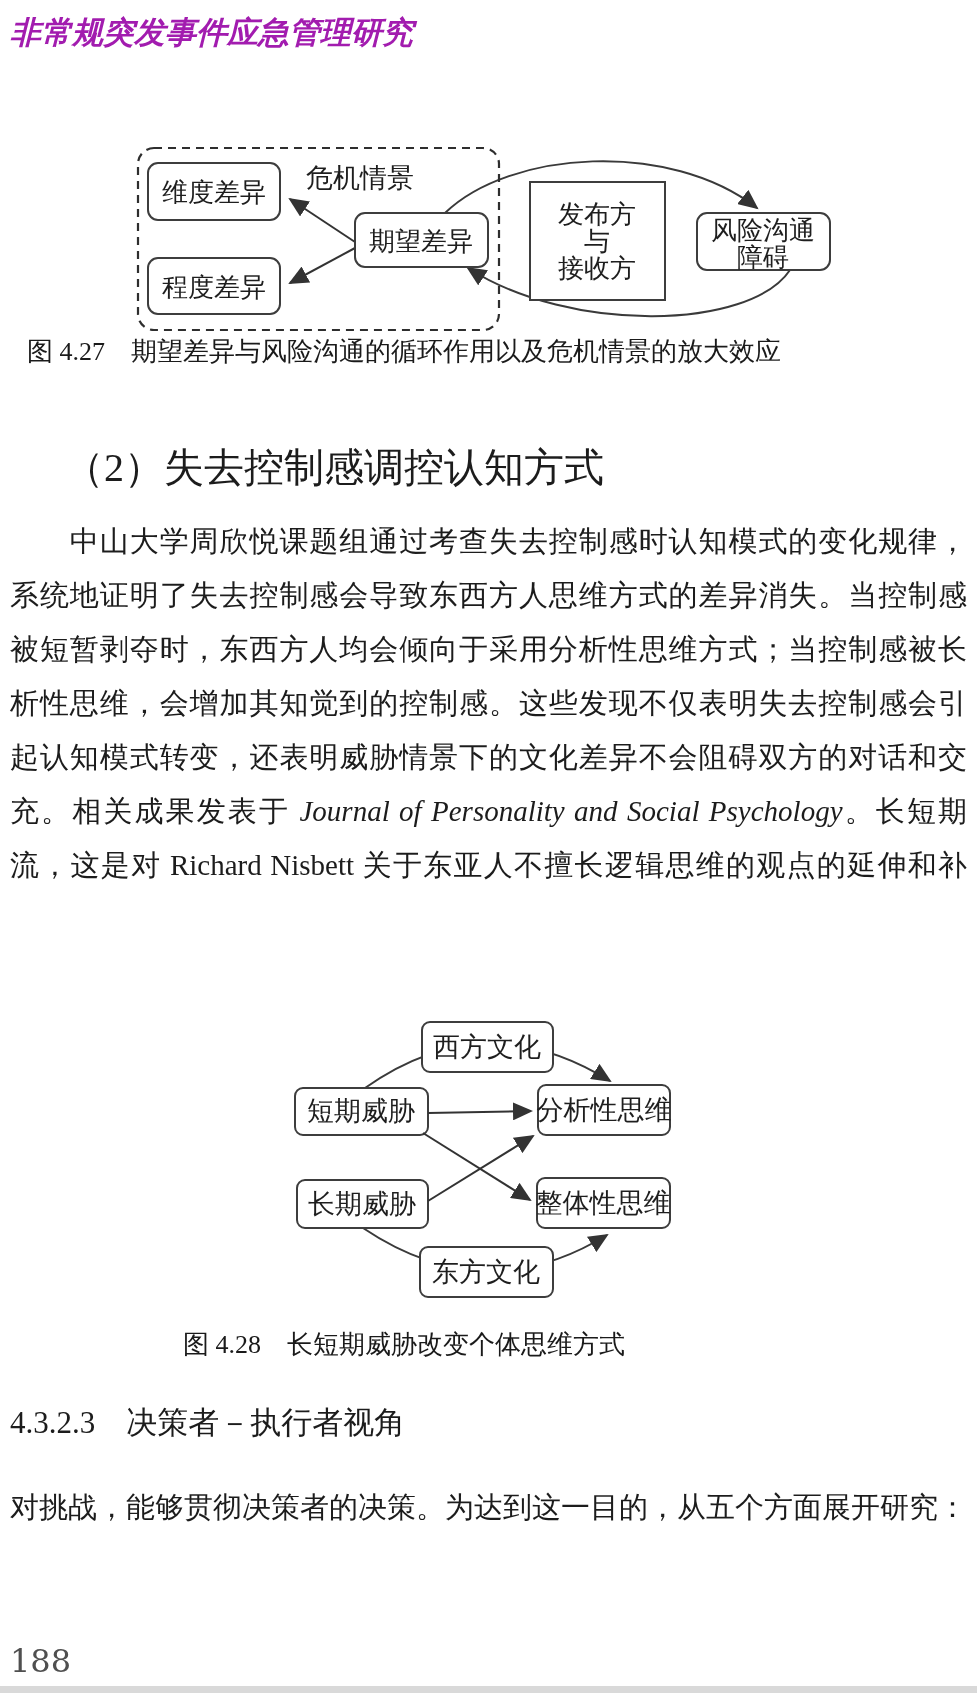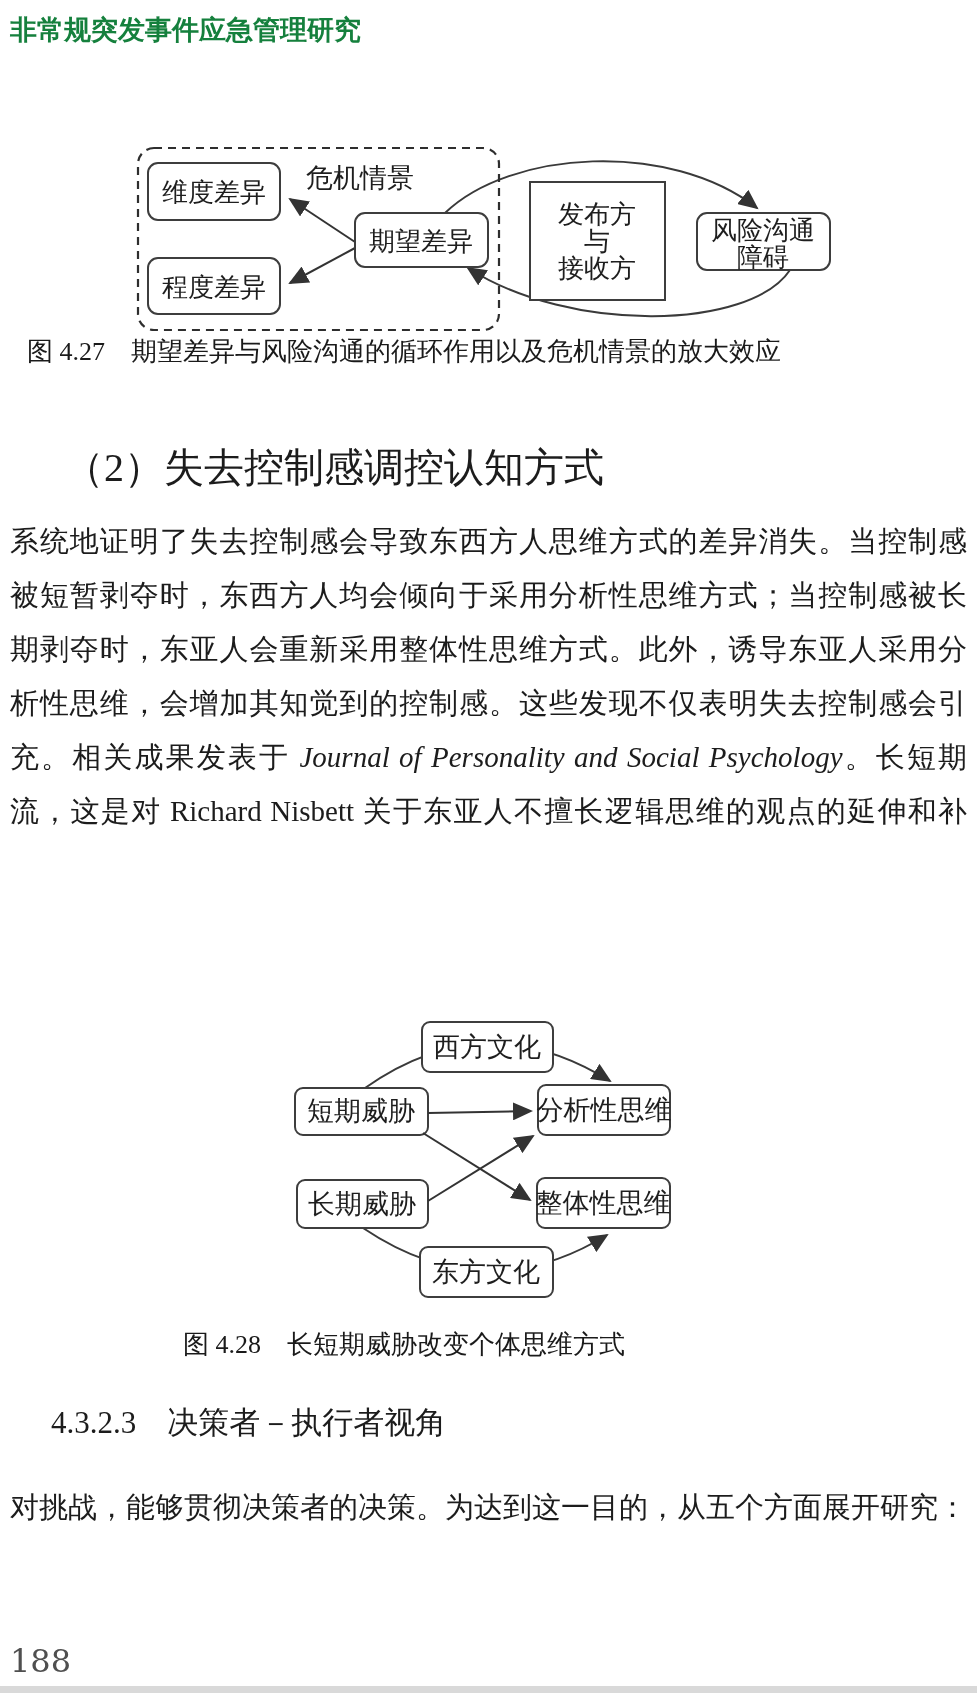--- a/index.html
+++ b/index.html
@@ -3,22 +3,23 @@
 <meta charset="utf-8">
 <style>
   html,body { margin:0; padding:0; }
   body {
     width:977px; height:1693px; position:relative; overflow:hidden;
     background:#ffffff; color:#1c1c1c;
     font-family:"Liberation Serif","DejaVu Serif",serif;
   }
   .abs { position:absolute; }
   .hdr {
-    left:10px; top:12px; font-size:27px; font-weight:bold; color:#15803d;
+    left:10px; top:12px; font-size:31px; font-weight:bold; color:#a21caf;
     white-space:nowrap;
+    font-style:italic;
   }
   .caption {
     left:0; width:808px; text-align:center; font-size:26px; color:#1a1a1a;
     white-space:nowrap;
   }
   .h2 { font-size:40px; white-space:nowrap; }
   .h3 { font-size:31px; white-space:nowrap; }
   .para { left:10px; width:957px; }
   .pl {
     font-size:29px; line-height:54px; height:54px; white-space:nowrap;
@@ -75,24 +76,25 @@
   <text class="t26" x="487" y="130" text-anchor="middle" dominant-baseline="central">接收方</text>
   <text class="t26" x="653" y="92" text-anchor="middle" dominant-baseline="central">风险沟通</text>
   <text class="t26" x="653" y="119" text-anchor="middle" dominant-baseline="central">障碍</text>
 </svg>
 
 <div class="abs caption" style="top:334px;">图 4.27　期望差异与风险沟通的循环作用以及危机情景的放大效应</div>
 
 <div class="abs h2" style="left:64px; top:440px;">（2）失去控制感调控认知方式</div>
 
 <div class="abs para" style="top:514px;">
+  <div class="pl">　　中山大学周欣悦课题组通过考查失去控制感时认知模式的变化规律，</div>
   <div class="pl">系统地证明了失去控制感会导致东西方人思维方式的差异消失。当控制感</div>
   <div class="pl">被短暂剥夺时，东西方人均会倾向于采用分析性思维方式；当控制感被长</div>
-  <div class="pl">期剥夺时，东亚人会重新采用整体性思维方式。此外，诱导东亚人采用分</div>
   <div class="pl">析性思维，会增加其知觉到的控制感。这些发现不仅表明失去控制感会引</div>
+  <div class="pl">起认知模式转变，还表明威胁情景下的文化差异不会阻碍双方的对话和交</div>
   <div class="pl">
     <span>充。相关成果发表于 </span><span class="it">Journal of Personality and Social Psychology</span><span>。长短期</span>
   </div>
   <div class="pl">流，这是对 Richard Nisbett 关于东亚人不擅长逻辑思维的观点的延伸和补</div>
 </div>
 
 <svg class="abs" style="left:280px; top:1005px;" width="410" height="300" viewBox="0 0 410 300">
   <defs>
     <marker id="ah2" markerWidth="11" markerHeight="9" refX="9" refY="4.5" orient="auto">
       <path d="M0,0 L10,4.5 L0,9 z" fill="#333"></path>
@@ -116,20 +118,20 @@
   <text class="t27" x="207" y="42" text-anchor="middle" dominant-baseline="central">西方文化</text>
   <text class="t27" x="81" y="106" text-anchor="middle" dominant-baseline="central">短期威胁</text>
   <text class="t27" x="324" y="105" text-anchor="middle" dominant-baseline="central">分析性思维</text>
   <text class="t27" x="82" y="199" text-anchor="middle" dominant-baseline="central">长期威胁</text>
   <text class="t27" x="323" y="198" text-anchor="middle" dominant-baseline="central">整体性思维</text>
   <text class="t27" x="206" y="267" text-anchor="middle" dominant-baseline="central">东方文化</text>
 </svg>
 
 <div class="abs caption" style="top:1327px;">图 4.28　长短期威胁改变个体思维方式</div>
 
-<div class="abs h3" style="left:10px; top:1402px;margin-left:41px;">4.3.2.3　决策者－执行者视角</div>
+<div class="abs h3" style="left:10px; top:1402px;">4.3.2.3　决策者－执行者视角</div>
 
 <div class="abs para" style="top:1480px;">
   <div class="pl end">对挑战，能够贯彻决策者的决策。为达到这一目的，从五个方面展开研究：</div>
 </div>
 
 <div class="abs pagenum">188</div>
 <div class="abs edgestrip"></div>
 
 </body></html>

